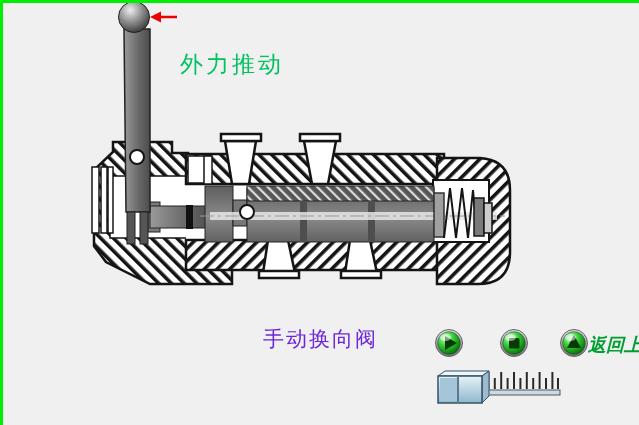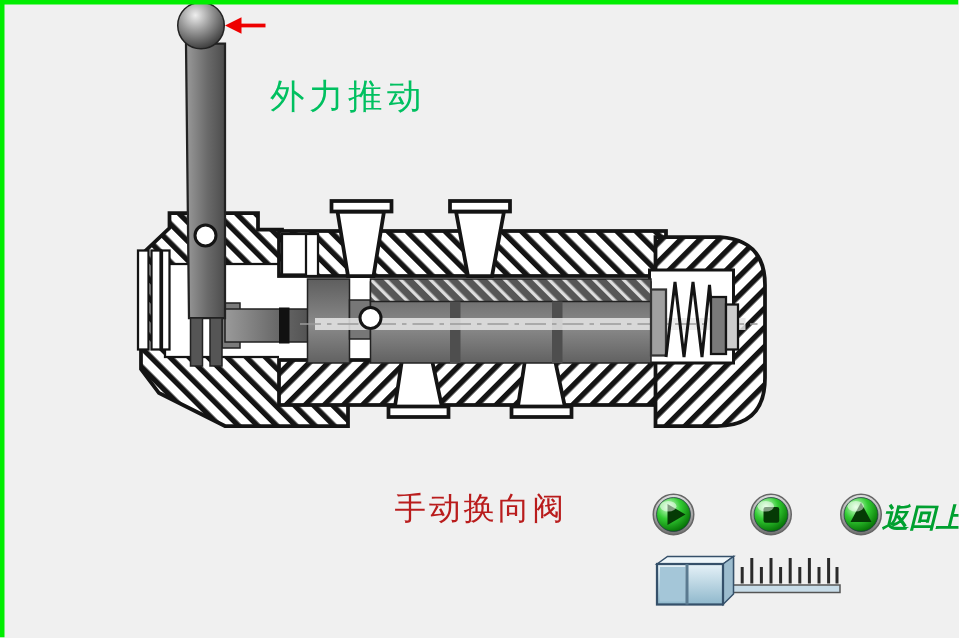--- a/index.html
+++ b/index.html
@@ -11,21 +11,21 @@
   .stage{position:absolute;left:0;top:0;width:639px;height:425px;}
   .frame-top{position:absolute;left:0;top:0;width:639px;height:3px;background:#00ee00;}
   .frame-left{position:absolute;left:0;top:0;width:3px;height:425px;background:#00ee00;}
   .scene{position:absolute;left:0;top:0;}
   .force-label{
     position:absolute;left:180px;top:49px;
     font-size:23px;letter-spacing:3px;color:#00c060;white-space:nowrap;
   }
   .valve-title{
     position:absolute;left:263px;top:325px;
-    font-size:21px;letter-spacing:2px;color:#b91c1c;white-space:nowrap;
+    font-size:21px;letter-spacing:2px;color:#6d28d9;white-space:nowrap;
   }
   .return-link{
     position:absolute;left:588px;top:333px;width:71px;height:26px;
     font-size:18px;font-style:italic;font-weight:bold;color:#00a030;
     white-space:nowrap;overflow:hidden;cursor:pointer;
   }
 </style>
 </head>
 <body>
 

